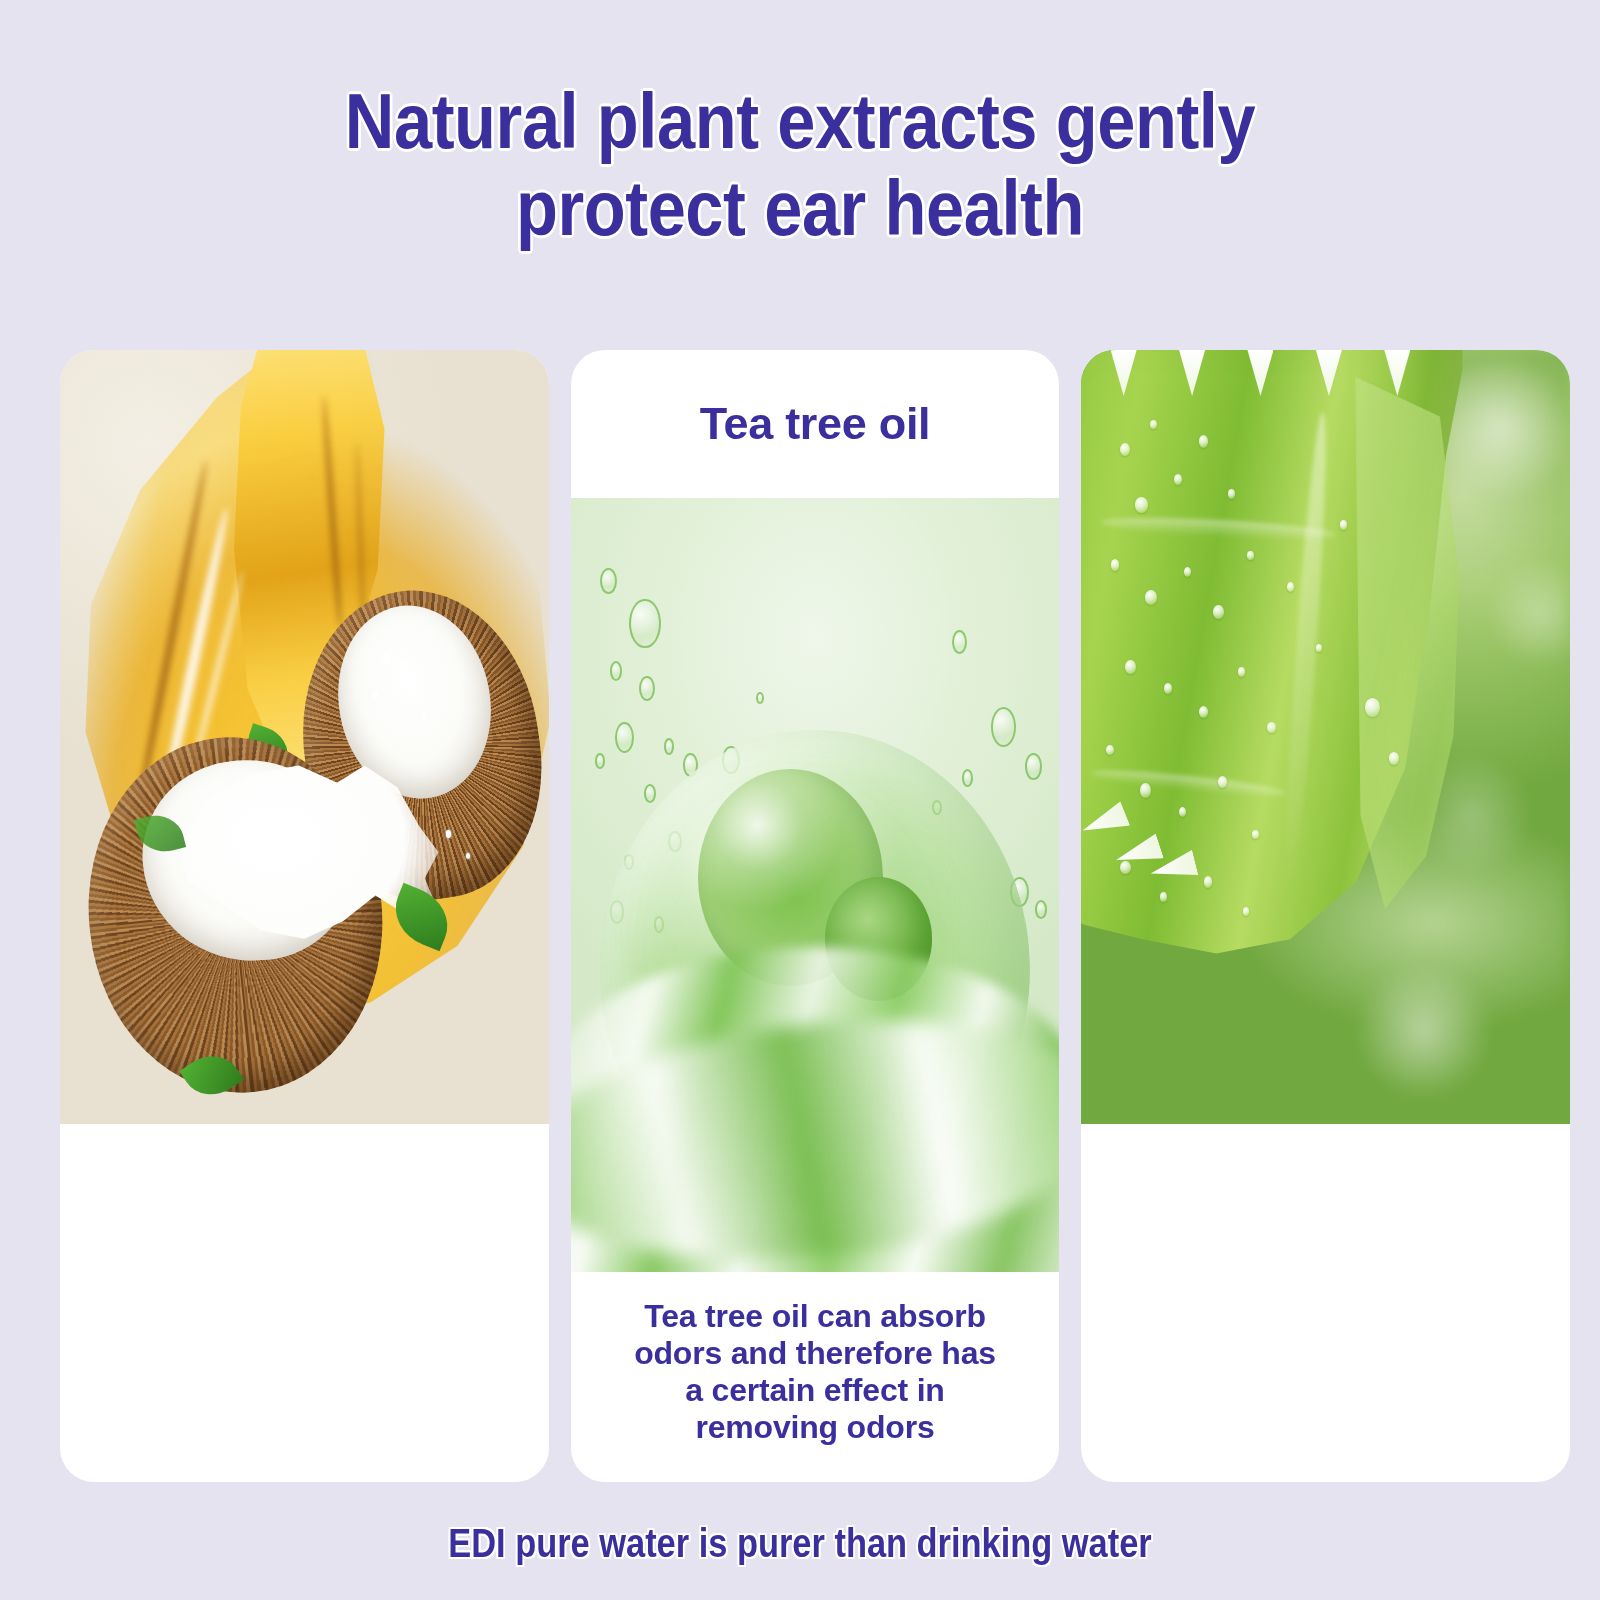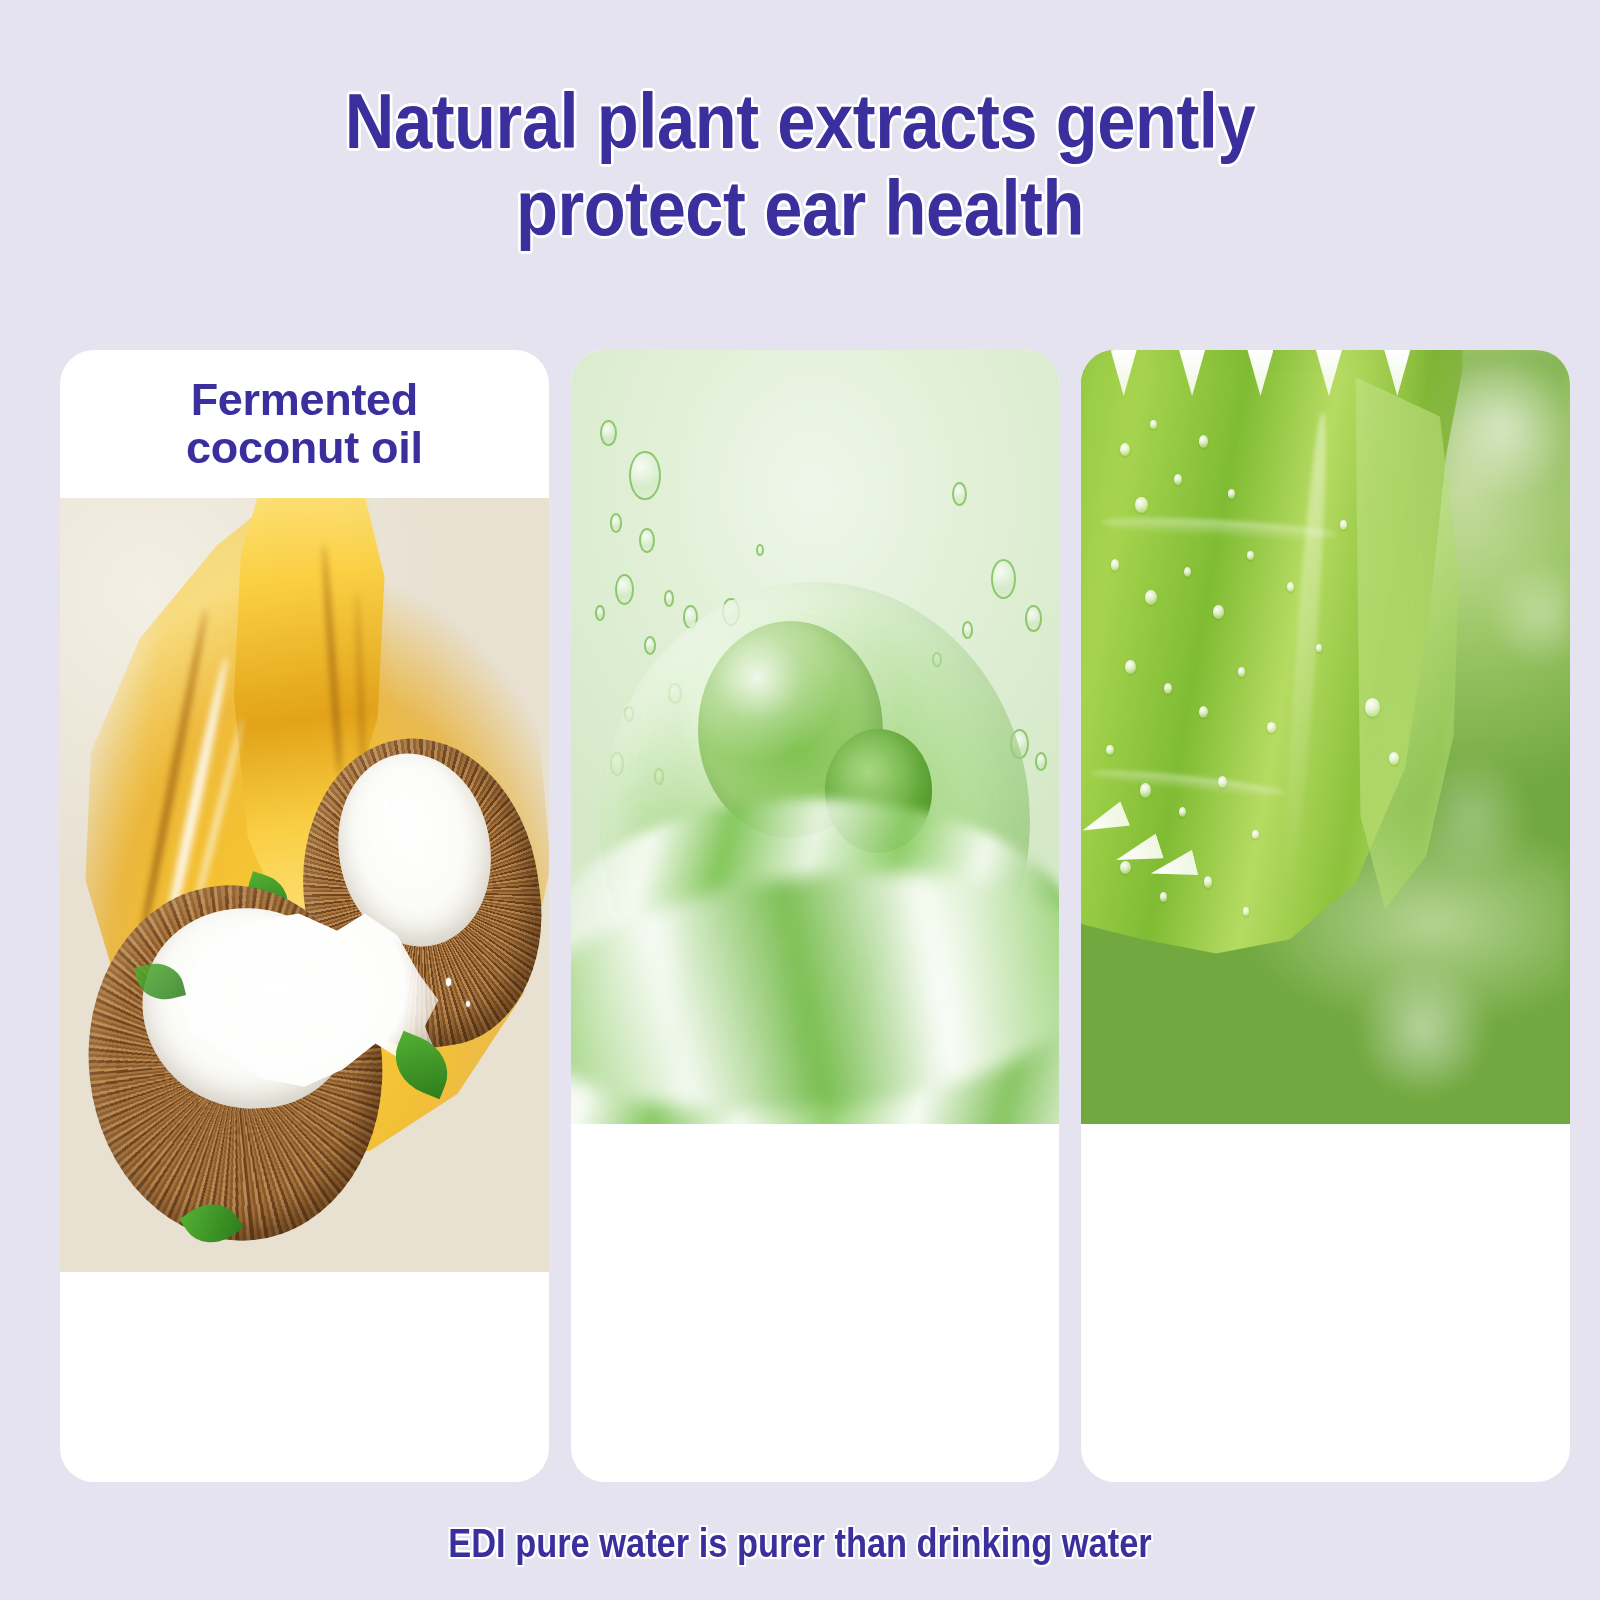--- a/index.html
+++ b/index.html
@@ -299,24 +299,20 @@
 </style>
 </head>
 <body>
 
 <div class="headline">Natural plant extracts gently
 protect ear health</div>
 
 <div class="cards">
 
   <div class="card">
-    <div class="card-header">
-      <div class="card-title">Fermented
-coconut oil</div>
-    </div>
 
     <div class="card-media">
       <div class="coco-bg"></div>
       <div class="coco-drop"></div>
       <div class="coco-flow"></div>
       <div class="coco-streak s1"></div>
       <div class="coco-streak s2"></div>
       <div class="coco-dark d1"></div>
       <div class="coco-dark d2"></div>
       <div class="coco-dark d3"></div>
@@ -339,20 +335,23 @@
       <div class="milk-dot" style="left:83%;top:65%;width:0.8%;height:0.7%;"></div>
 
       <div class="leaf" style="left:68%;top:70%;width:12%;height:6.5%;transform:rotate(22deg);"></div>
       <div class="leaf" style="left:16%;top:60%;width:9%;height:5%;transform:rotate(-14deg);opacity:.85;"></div>
       <div class="leaf" style="left:26%;top:91%;width:10%;height:5.5%;transform:rotate(-34deg);"></div>
     </div>
 
   </div>
 
   <div class="card">
+    <div class="card-header">
+      <div class="card-title">Tea tree oil</div>
+    </div>
 
     <div class="card-media">
       <div class="tea-bg"></div>
 
       <div class="bub" style="left:6%;top:9%;width:3.4%;height:3.4%;"></div>
       <div class="bub" style="left:12%;top:13%;width:6.4%;height:6.4%;"></div>
       <div class="bub" style="left:8%;top:21%;width:2.6%;height:2.6%;"></div>
       <div class="bub" style="left:14%;top:23%;width:3.2%;height:3.2%;"></div>
       <div class="bub" style="left:9%;top:29%;width:4.0%;height:4.0%;"></div>
       <div class="bub" style="left:19%;top:31%;width:2.2%;height:2.2%;"></div>
@@ -375,20 +374,26 @@
 
       <div class="tea-sphere"></div>
       <div class="tea-inner ti1"></div>
       <div class="tea-inner ti2"></div>
       <div class="tea-inner ti3"></div>
       <div class="tea-inner ti4"></div>
       <div class="tea-swirl"></div>
       <div class="tea-swirl2"></div>
     </div>
 
+    <div class="card-caption">
+      <div class="caption-text">Tea tree oil can absorb
+odors and therefore has
+a certain effect in
+removing odors</div>
+    </div>
   </div>
 
   <div class="card">
 
     <div class="card-media">
       <div class="aloe-bg"></div>
       <div class="aloe-bokeh"></div>
 
       <div class="aloe-leaf"></div>
       <div class="aloe-edge"></div>

